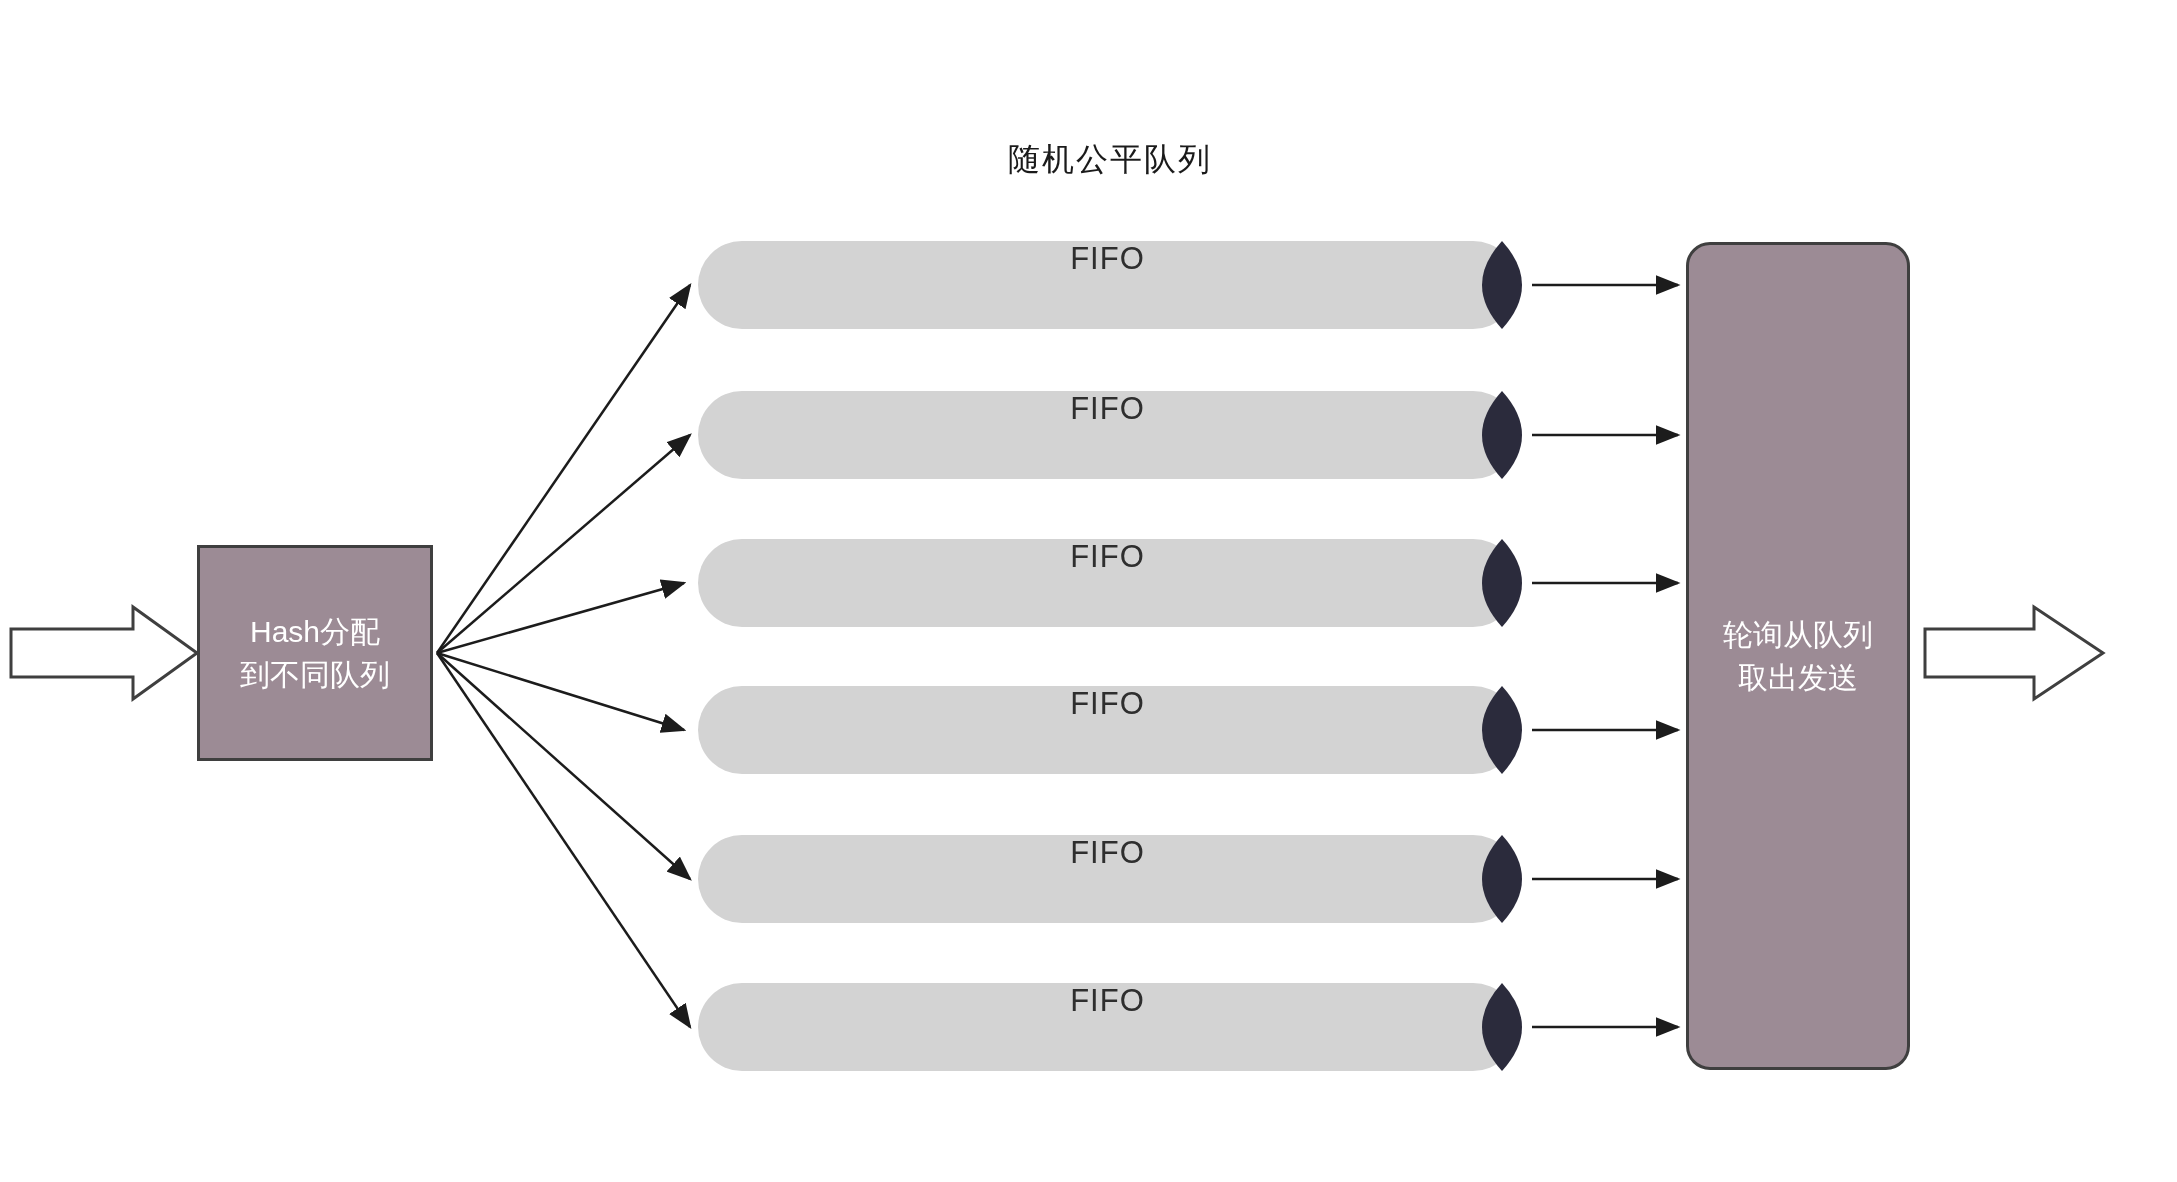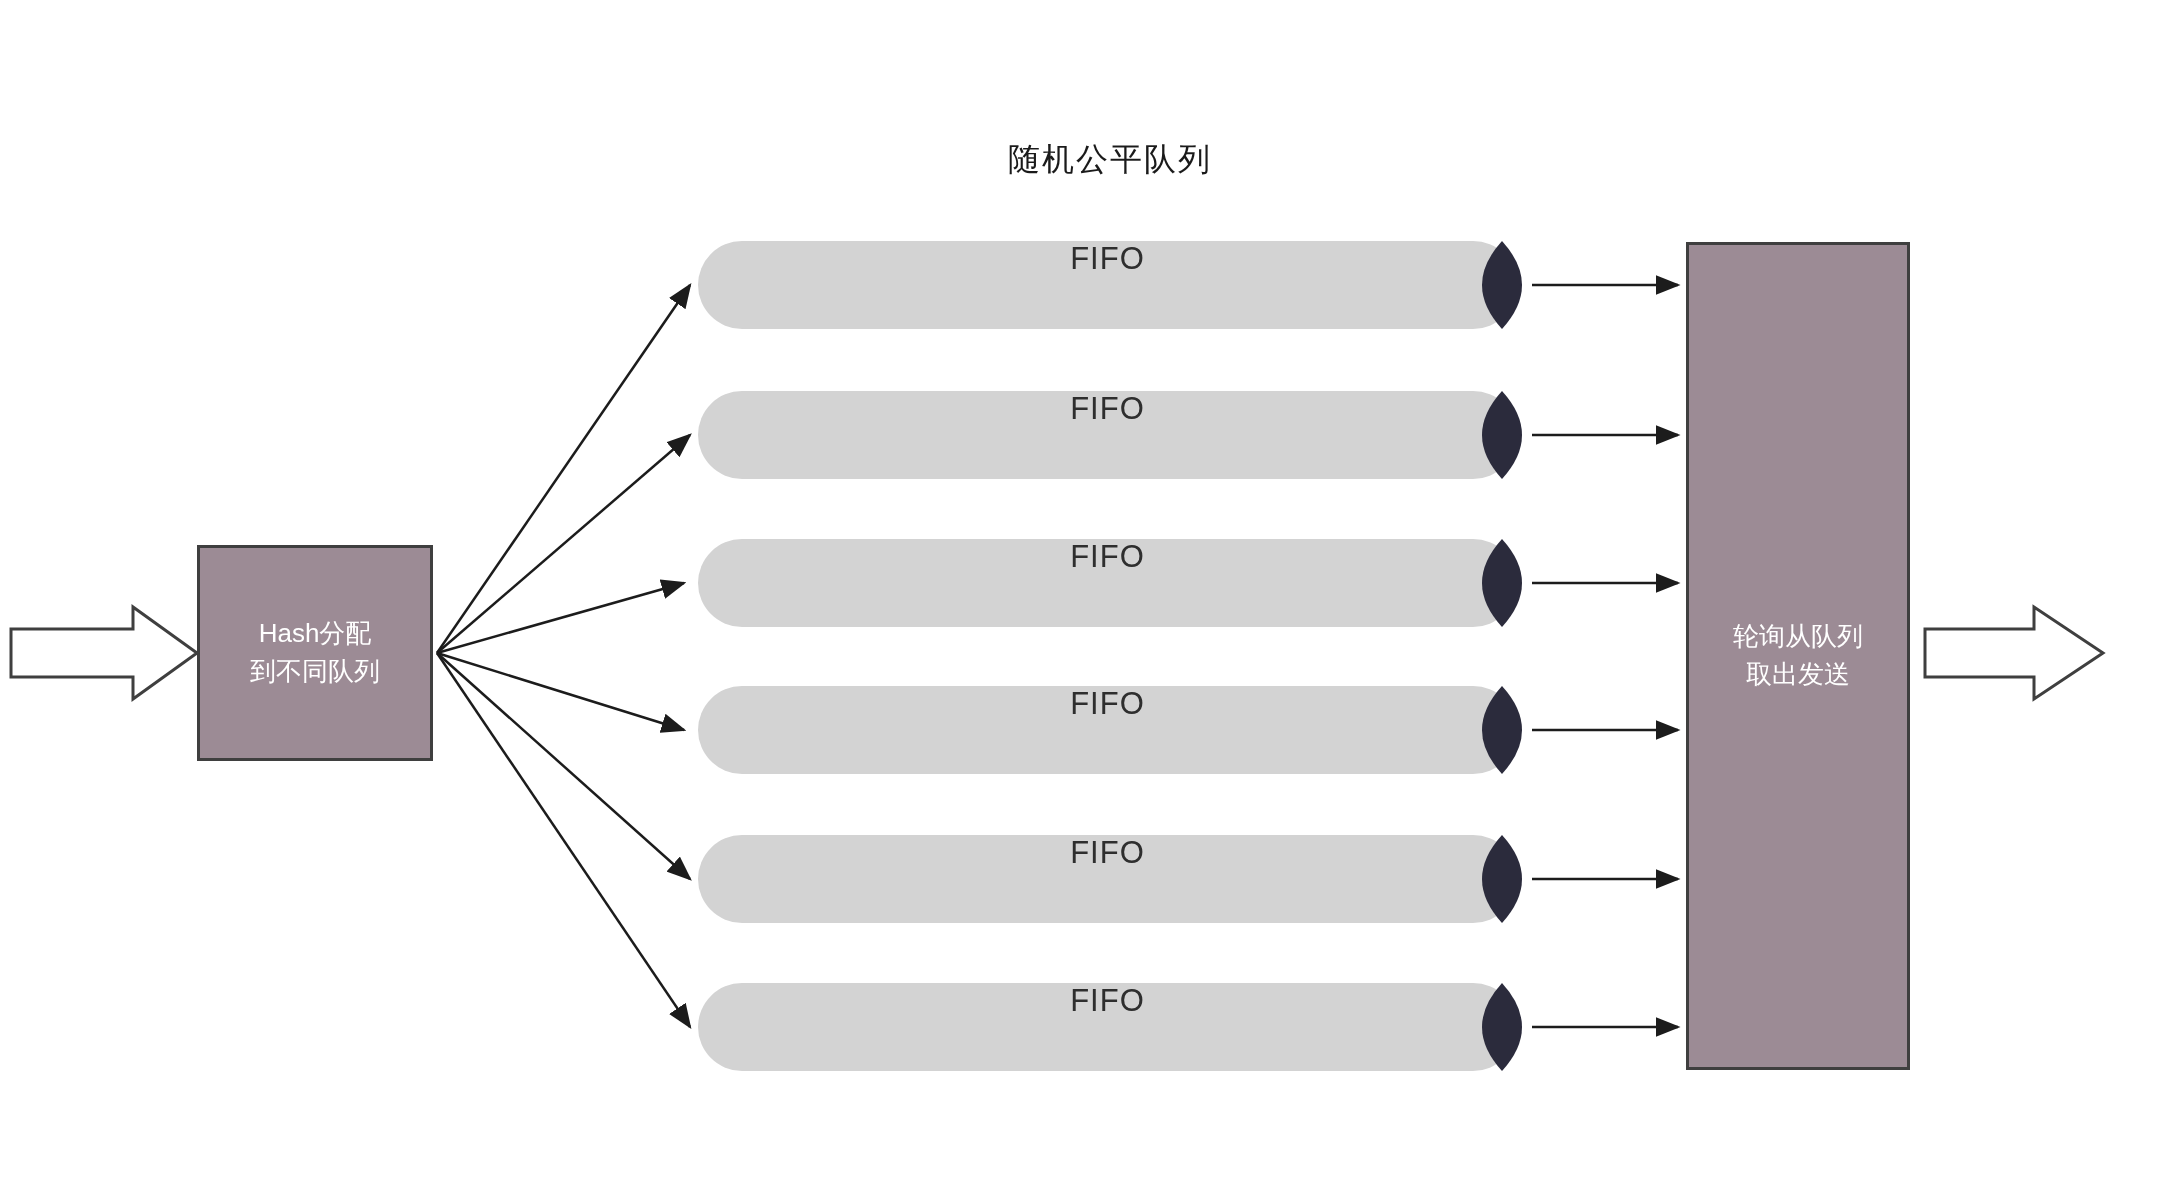--- a/index.html
+++ b/index.html
@@ -25,39 +25,40 @@
     font-size: 32px;
     color: var(--title-color, #1a1a1a);
     letter-spacing: 2px;
   }
   .node-box {
     position: absolute;
     background: var(--box-fill, #9c8b95);
     border: 3px solid var(--box-border, #3f3f3f);
     box-sizing: border-box;
     color: var(--text-on-box, #ffffff);
-    font-size: 26px;
+    font-size: 30px;
     line-height: 1.45;
     display: flex;
     align-items: center;
     justify-content: center;
     text-align: center;
     white-space: pre-line;
   }
   .hash-box {
     left: 197px;
     top: 545px;
     width: 236px;
     height: 216px;
   }
   .scheduler-box {
     left: 1686px;
     top: 242px;
     width: 224px;
     height: 828px;
+    border-radius: 24px;
   }
   .cylinder {
     position: absolute;
     left: 698px;
     width: 819px;
     height: 88px;
     border-radius: 44px;
     background: var(--cylinder-fill, #d3d3d3);
     display: flex;
     justify-content: center;

